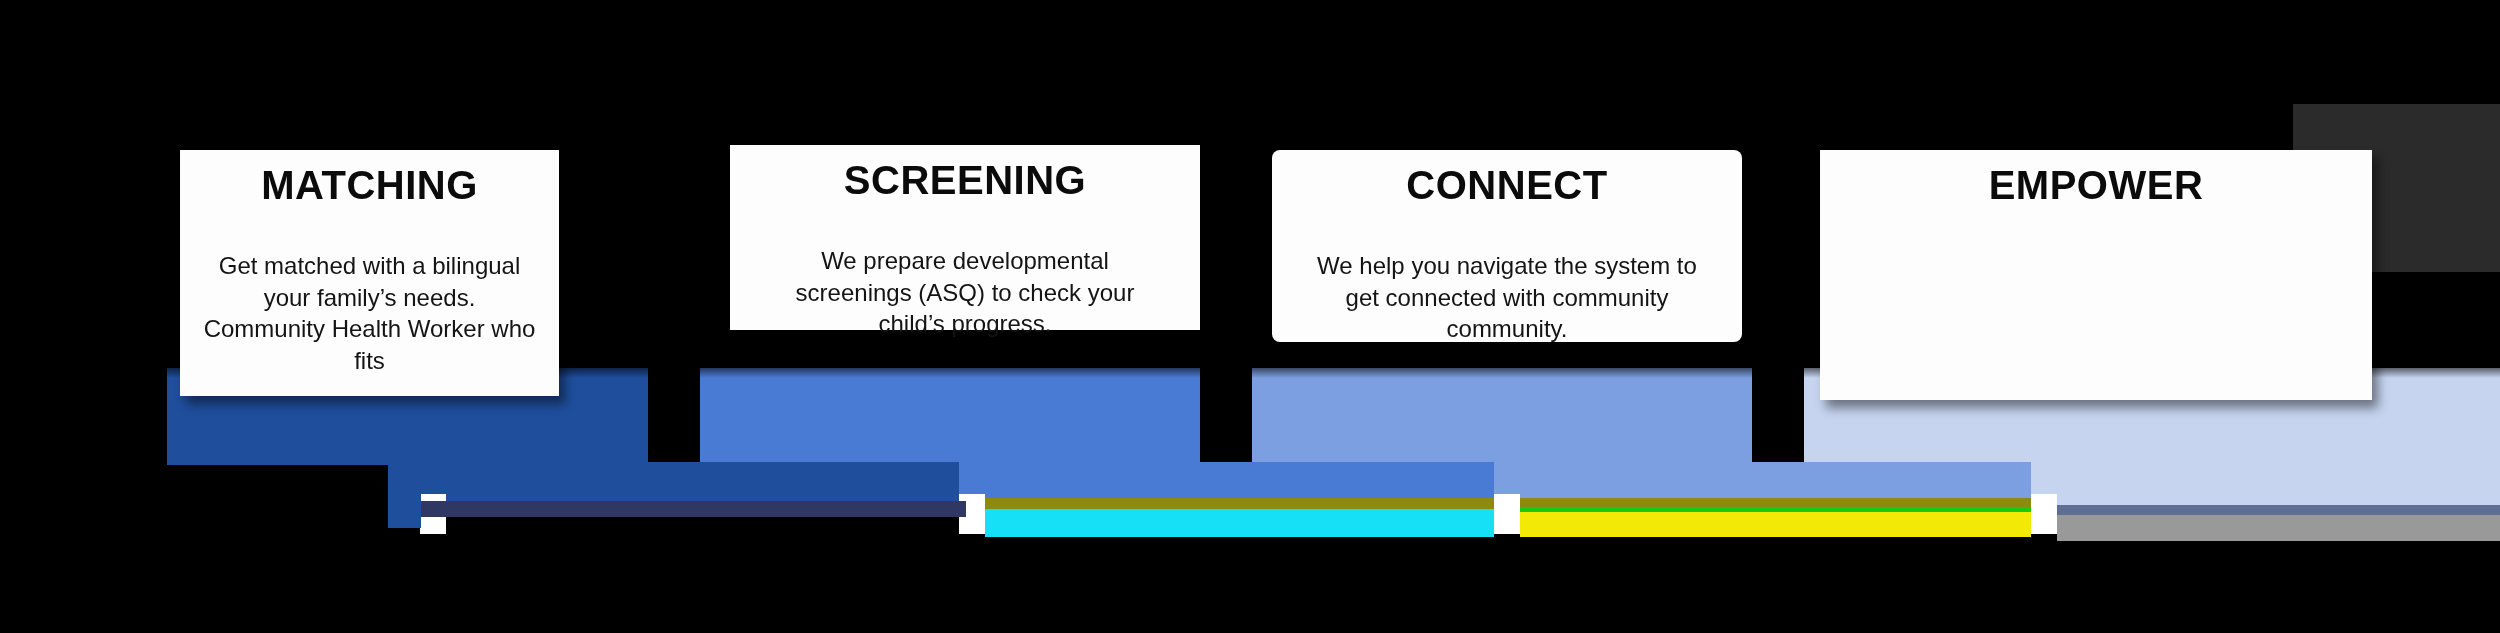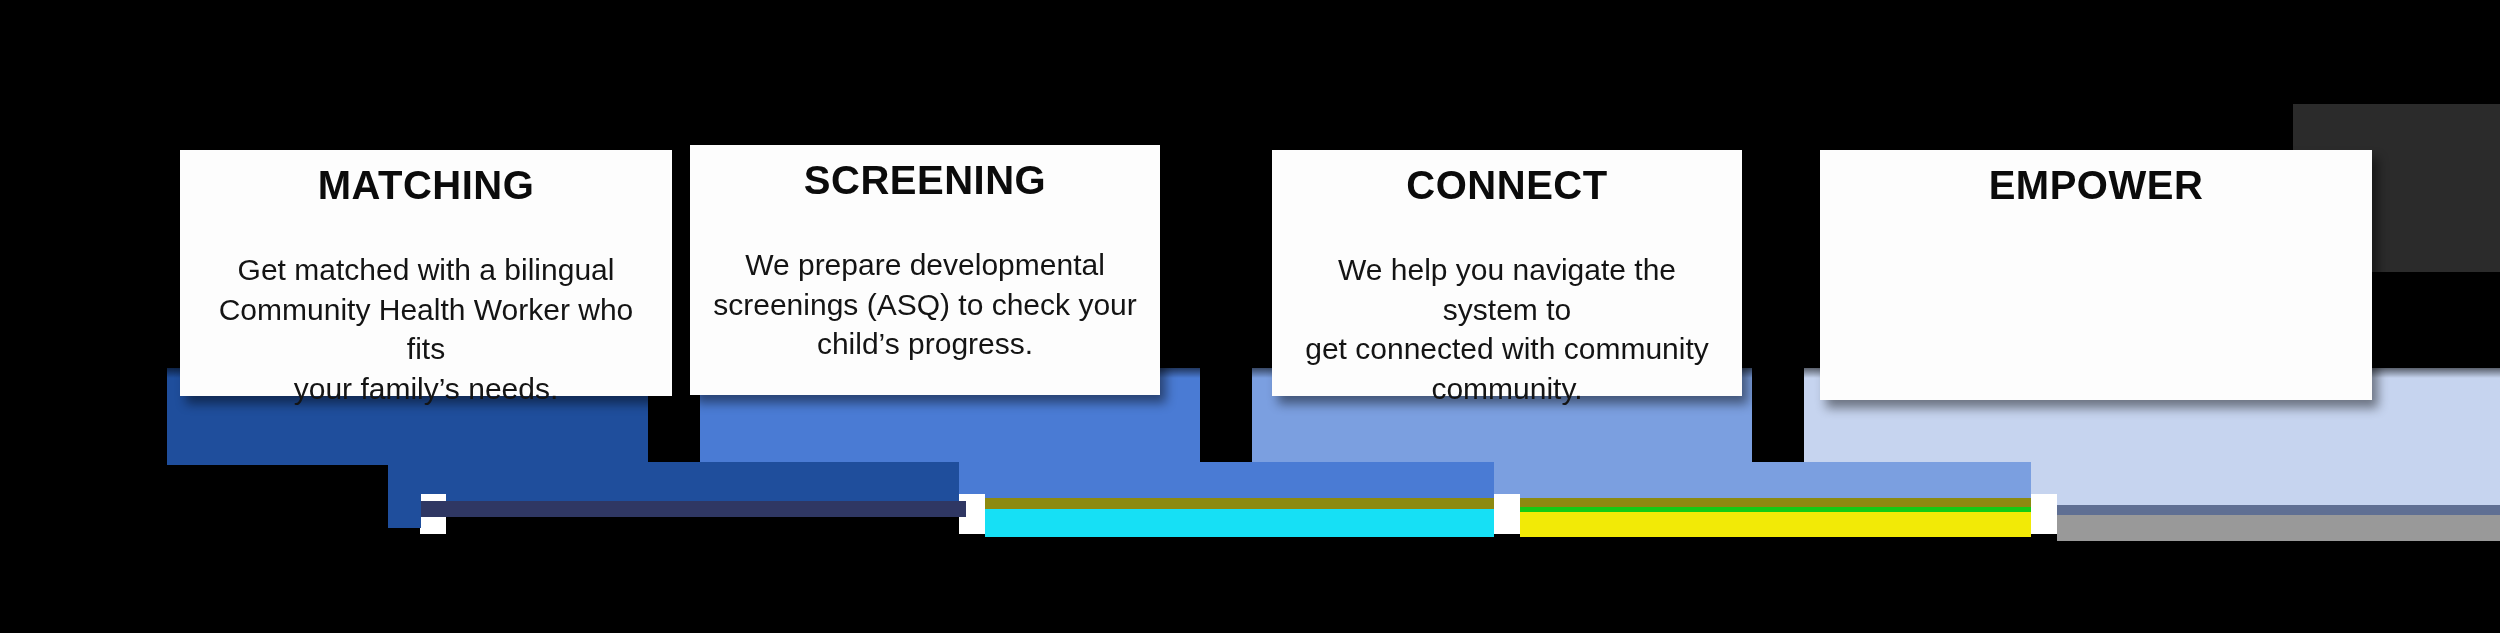--- a/index.html
+++ b/index.html
@@ -9,21 +9,21 @@
 
   
   .dark-panel{position:absolute;background:#2b2b2b;}
 
   
   .card{position:absolute;background:#fdfdfd;box-sizing:border-box;
         padding:14px 18px 10px 18px;text-align:center;
         box-shadow:6px 8px 10px rgba(0,0,0,.45);}
   .card-title{font-weight:700;letter-spacing:.5px;color:#0b0b0b;
               font-size:40px;line-height:1.05;margin:0 0 6px 0;}
-  .card-body{font-size:30px;line-height:1.32;color:#141414;margin:0;}
+  .card-body{font-size:24px;line-height:1.32;color:#141414;margin:0;}
 
   
   .slab{position:absolute;}
   .slab .slab-top{position:absolute;left:0;top:0;right:0;height:10px;
                   background:linear-gradient(180deg,rgba(0,0,0,.55),rgba(0,0,0,0));}
 
   
   .band{position:absolute;}
 
   .accent{position:absolute;}
@@ -70,39 +70,39 @@
 
   <div class="hairline" style="left:1520px;top:498px;width:511px;height:9px;background:#8d8a10;"></div>
   <div class="hairline" style="left:1520px;top:507px;width:511px;height:5px;background:#14cc14;"></div>
   <div class="accent" style="left:1520px;top:512px;width:511px;height:25px;background:#f2ea06;"></div>
 
   <div class="hairline" style="left:2057px;top:505px;width:443px;height:10px;background:#5f6f93;"></div>
   <div class="accent" style="left:2057px;top:515px;width:443px;height:26px;background:#999999;"></div>
 
   <div class="leader" style="left:388px;top:462px;width:33px;height:66px;"></div>
 
-  <div class="card" style="left:180px;top:150px;width:492px;height:246px;">
+  <div class="card" style="left:180px;top:150px;width:379px;height:246px;">
     <div class="card-title">MATCHING</div>
     <div class="card-body" style="margin-top:44px;">
       <div>Get matched with a bilingual</div>
+      <div>your family’s needs.</div>
       <div>Community Health Worker who fits</div>
-      <div>your family’s needs.</div>
     </div>
   </div>
 
-  <div class="card" style="left:690px;top:145px;width:470px;height:250px;">
+  <div class="card" style="left:730px;top:145px;width:470px;height:185px;">
     <div class="card-title">SCREENING</div>
     <div class="card-body" style="margin-top:44px;">
       <div>We prepare developmental</div>
       <div>screenings (ASQ) to check your</div>
       <div>child’s progress.</div>
     </div>
   </div>
 
-  <div class="card" style="left:1272px;top:150px;width:470px;height:246px;">
+  <div class="card" style="left:1272px;top:150px;width:470px;height:192px;border-radius:8px;">
     <div class="card-title">CONNECT</div>
     <div class="card-body" style="margin-top:44px;">
       <div>We help you navigate the system to</div>
       <div>get connected with community</div>
       <div>community.</div>
     </div>
   </div>
 
   <div class="card" style="left:1820px;top:150px;width:552px;height:250px;">
     <div class="card-title">EMPOWER</div>

